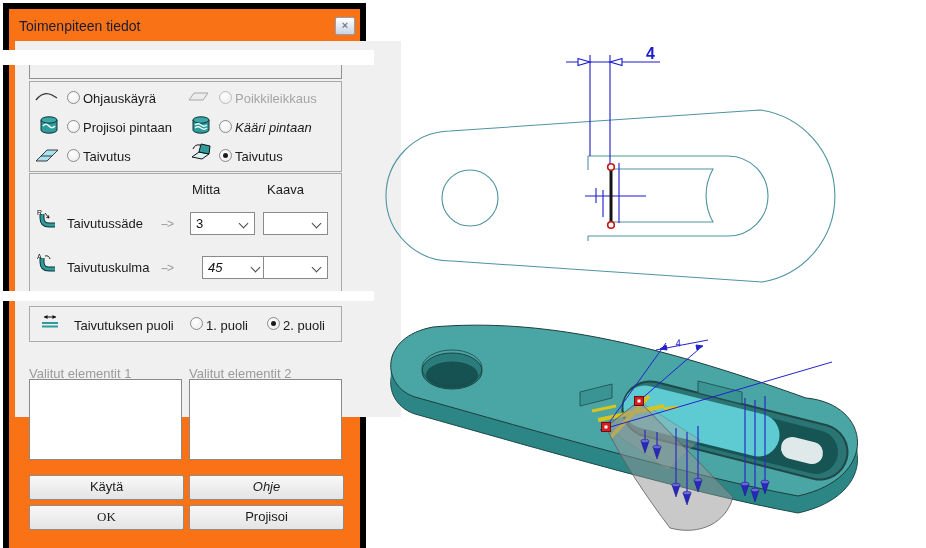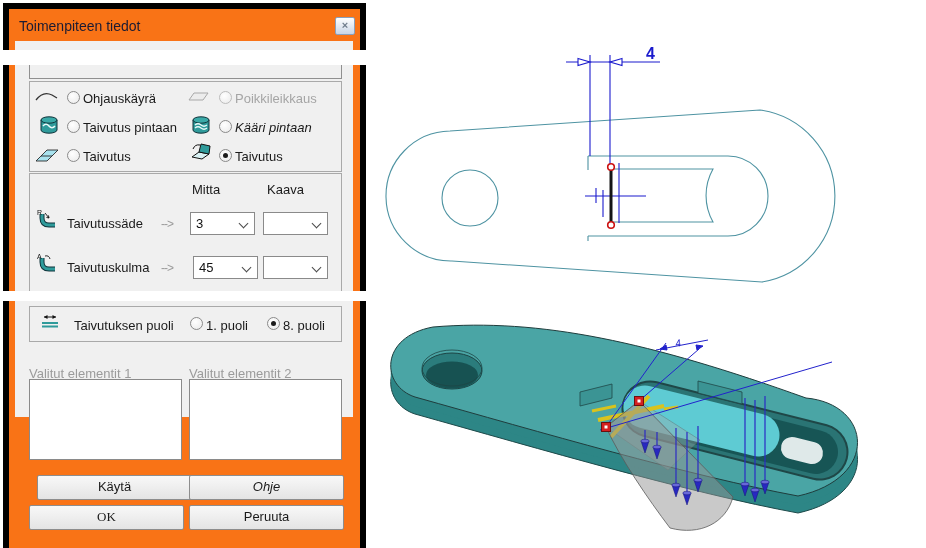--- a/index.html
+++ b/index.html
@@ -5,21 +5,21 @@
   html,body{margin:0;padding:0;}
   body{width:926px;height:548px;background:#ffffff;font-family:"Liberation Sans",sans-serif;
        -webkit-font-smoothing:antialiased;position:relative;overflow:hidden;}
   .abs{position:absolute;}
   
   .dialog{left:3px;top:3px;width:351px;height:540px;background:#f97316;border:6px solid #000000;}
   .dlg-title{left:10px;top:9px;font-size:14px;color:#1b1b33;}
   .dlg-close{left:326px;top:8px;width:18px;height:16px;background:linear-gradient(#ffffff,#c9d5e6);
              border:1px solid #8aa0bd;border-radius:2px;color:#6f7d8c;font-size:11px;font-weight:bold;
              text-align:center;line-height:15px;cursor:default;}
-  .dlg-body{left:6px;top:32px;width:338px;height:376px;background:#f0f0f0;}
+  .dlg-body{left:6px;top:32px;width:338px;height:376px;background:#f0f0f0;padding-left:48px;}
   
   .field{border:1px solid #909090;background:#f0f0f0;}
   .groupbox{border:1px solid #a9a9a9;}
   .lbl{font-size:13px;color:#1a1a1a;white-space:nowrap;}
   .lbl.dis{color:#a5a5a5;}
   .lbl.gray{color:#9b9b9b;}
   .radio{width:13px;height:13px;border-radius:50%;border:1px solid #8b8b8b;
          background:radial-gradient(circle at 40% 35%,#ffffff,#e9e9e9);box-sizing:border-box;}
   .radio.dis{border-color:#bcbcbc;}
   .radio.sel::after{content:'';position:absolute;left:3px;top:3px;width:5px;height:5px;
@@ -58,21 +58,21 @@
     </svg>
     <div class="abs radio dis" style="left:204px;top:50px;"></div>
     <div class="abs lbl dis" style="left:220px;top:50px;">Poikkileikkaus</div>
 
     <svg class="abs" style="left:24px;top:74px;" width="20" height="22">
       <path d="M2,5 L2,15 A8,3.2 0 0 0 18,15 L18,5 Z" fill="#2f9b9b" stroke="#10333a" stroke-width="1"></path>
       <ellipse cx="10" cy="5" rx="8" ry="3.2" fill="#3aaaa8" stroke="#10333a" stroke-width="1"></ellipse>
       <path d="M4,11 q3,-3.4 6,0 q3,3.4 6,0" stroke="#eafafa" stroke-width="1.6" fill="none"></path>
     </svg>
     <div class="abs radio" style="left:52px;top:79px;"></div>
-    <div class="abs lbl" style="left:68px;top:79px;">Taivutus pintaan</div>
+    <div class="abs lbl" style="left:68px;top:79px;">Projisoi pintaan</div>
     <svg class="abs" style="left:176px;top:74px;" width="20" height="22">
       <path d="M2,5 L2,15 A8,3.2 0 0 0 18,15 L18,5 Z" fill="#2f9b9b" stroke="#10333a" stroke-width="1"></path>
       <ellipse cx="10" cy="5" rx="8" ry="3.2" fill="#3aaaa8" stroke="#10333a" stroke-width="1"></ellipse>
       <path d="M4,10 q3,-2.6 6,0 q3,2.6 6,0 M4,13 q3,-2.6 6,0 q3,2.6 6,0" stroke="#eafafa" stroke-width="1.3" fill="none"></path>
     </svg>
     <div class="abs radio" style="left:204px;top:79px;"></div>
     <div class="abs lbl" style="left:220px;top:79px;font-style:italic;">Kääri pintaan</div>
 
     <svg class="abs" style="left:20px;top:104px;" width="26" height="18">
       <path d="M1,16 L7,10 L18,10 L12,16 Z" fill="#a8e2ee" stroke="#2a2a2a" stroke-width="0.9"></path>
@@ -110,51 +110,51 @@
     </div>
 
     <svg class="abs" style="left:22px;top:211px;" width="20" height="22">
       <path d="M5,6 L5,10 Q5,17 12,17 L18,17" stroke="#10333a" stroke-width="5" fill="none"></path>
       <path d="M5,6 L5,10 Q5,17 12,17 L18,17" stroke="#2f9b9b" stroke-width="3" fill="none"></path>
       <text x="0" y="7" font-size="7" fill="#111">A</text>
       <path d="M8,4 Q12,3 13,7" stroke="#111" stroke-width="0.9" fill="none"></path>
     </svg>
     <div class="abs lbl" style="left:52px;top:219px;">Taivutuskulma</div>
     <div class="abs arrow-gl" style="left:146px;top:220px;">--&gt;</div>
-    <div class="abs combo" style="left:178px;top:215px;">
+    <div class="abs combo" style="left:187px;top:215px;font-style:italic;">
       <span class="val">45</span>
       <span class="chev"></span>
     </div>
     <div class="abs combo" style="left:248px;top:215px;">
       <span class="val"></span>
       <span class="chev"></span>
     </div>
 
     <div class="abs groupbox" style="left:14px;top:265px;width:311px;height:34px;"></div>
     <svg class="abs" style="left:24px;top:271px;" width="22" height="18">
       <path d="M5,5 H17" stroke="#111" stroke-width="1" fill="none"></path>
       <path d="M5,5 l3.5,-2 v4 z" fill="#111"></path>
         <path d="M17,5 l-3.5,-2 v4 z" fill="#111"></path>
       <path d="M3,11 H19 M3,14.5 H19" stroke="#2f9b9b" stroke-width="2" fill="none"></path>
     </svg>
     <div class="abs lbl" style="left:52px;top:277px;margin-left:7px;">Taivutuksen puoli</div>
     <div class="abs radio" style="left:175px;top:276px;"></div>
     <div class="abs lbl" style="left:191px;top:277px;">1. puoli</div>
     <div class="abs radio sel" style="left:252px;top:276px;"></div>
-    <div class="abs lbl" style="left:268px;top:277px;">8. puoli</div>
+    <div class="abs lbl" style="left:268px;top:277px;">2. puoli</div>
 
     <div class="abs lbl gray" style="left:14px;top:325px;">Valitut elementit 1</div>
     <div class="abs lbl gray" style="left:174px;top:325px;">Valitut elementit 2</div>
     <div class="abs listbox" style="left:14px;top:338px;width:151px;height:79px;"></div>
     <div class="abs listbox" style="left:174px;top:338px;width:151px;height:79px;"></div>
 
-    <div class="abs btn" style="left:22px;top:434px;">Käytä</div>
+    <div class="abs btn" style="left:14px;top:434px;">Käytä</div>
     <div class="abs btn" style="left:174px;top:434px;font-style:italic;">Ohje</div>
     <div class="abs btn" style="left:14px;top:464px;font-family:Liberation Serif, serif;">OK</div>
-    <div class="abs btn" style="left:174px;top:464px;">Peruuta</div>
+    <div class="abs btn" style="left:174px;top:464px;">Projisoi</div>
   </div>
 </div>
 
 <svg class="abs" style="left:380px;top:20px;" width="546" height="285" viewBox="380 20 546 285">
 
   <g stroke="#4e93a2" stroke-width="1.1" fill="none">
     <path d="M450,131 L760,110 A87,87 0 0 1 762,282 L452,261 A65,65 0 0 1 450,131 Z"></path>
     <circle cx="470" cy="198" r="28"></circle>
     <path d="M588,156 H728 A40,40 0 0 1 728,236 H588 M588,156 V170 M588,236 V241"></path>
     <path d="M611,169 H713 A54,54 0 0 0 713,222 H611"></path>

